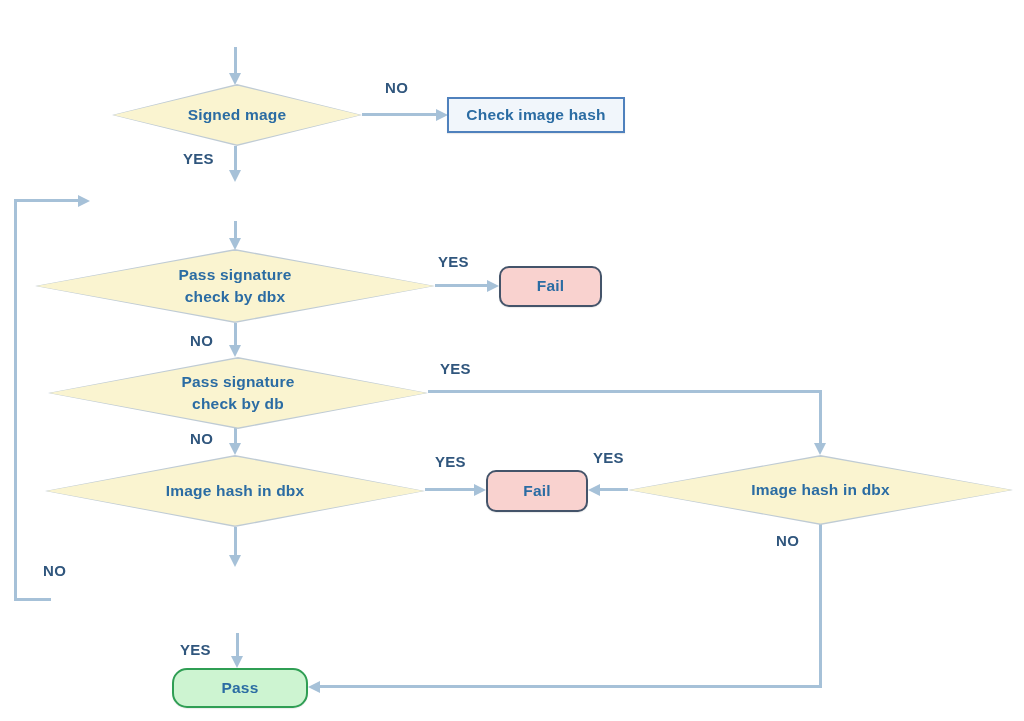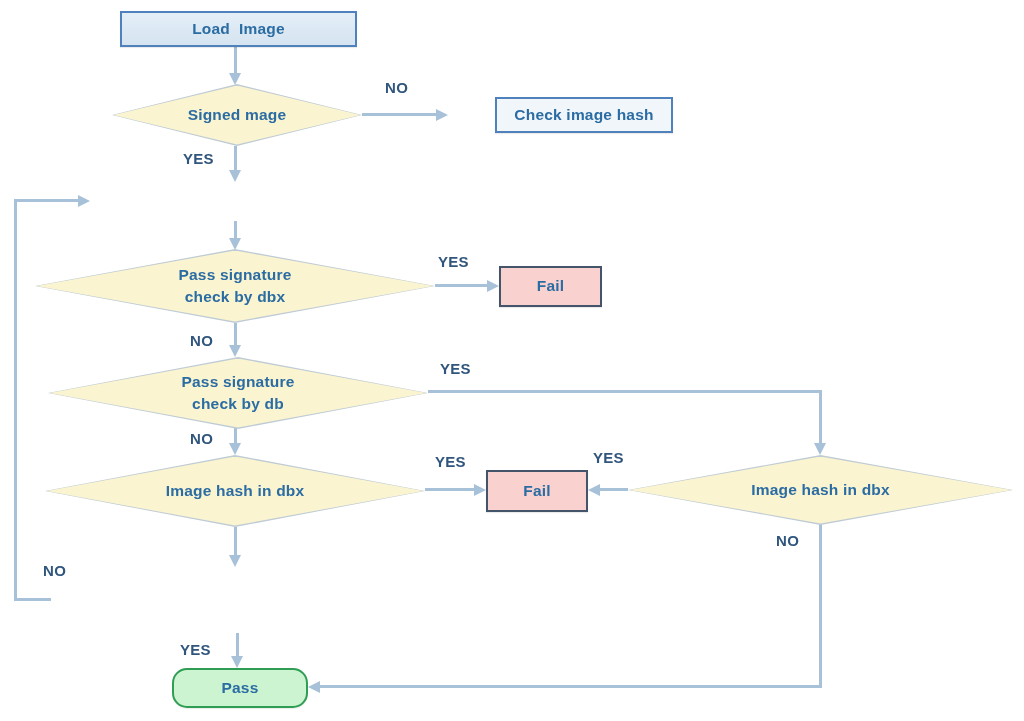--- a/index.html
+++ b/index.html
@@ -18,21 +18,21 @@
     align-items: center;
     justify-content: center;
     box-sizing: border-box;
   }
   .rect {
     border: 2px solid var(--box-border);
     background: linear-gradient(180deg, var(--box-fill) 0%, var(--box-fill2) 100%);
     box-shadow: 0 1px 1px rgba(0,0,0,0.08);
   }
   .rect.light   { background: var(--box-light-fill); border-color: var(--box-border); }
-  .rect.fail    { background: var(--fail-fill); border-color: var(--fail-border); }
+  .rect.fail    { background: var(--fail-fill); border-color: var(--fail-border); border-radius: 10px; }
   .rect.pass    { background: var(--pass-fill); border-color: var(--pass-border); border-radius: 15px; }
   .diamond { background: transparent; }
   .diamond .d-outer, .diamond .d-inner {
     position: absolute;
     clip-path: polygon(50% 0, 100% 50%, 50% 100%, 0 50%);
   }
   .diamond .d-outer { inset: 0; background: var(--diamond-border); }
   .diamond .d-inner { inset: 1.5px; background: var(--diamond-fill); }
   .node-label {
     position: relative;
@@ -104,31 +104,28 @@
 
   <div class="ln" style="left:15px; top:598px; width:36px; height:3px;"></div>
   <div class="ln" style="left:14px; top:199px; width:3px; height:402px;"></div>
   <div class="ln" style="left:14px; top:199px; width:64px; height:3px;"></div>
   <div class="arr right" style="left:78px; top:195px;"></div>
 
   <div class="ln" style="left:819px; top:524px; width:3px; height:163px;"></div>
   <div class="ln" style="left:320px; top:685px; width:502px; height:3px;"></div>
   <div class="arr left" style="left:308px; top:681px;"></div>
 
-  <div class="node rect" style="left:120px; top:11px; width:237px; height:36px;">
-    <span class="node-label">Load  Image</span>
-  </div>
 
   <div class="node diamond" style="left:112px; top:84px; width:250px; height:62px;">
     <div class="d-outer"></div>
     <div class="d-inner"></div>
     <span class="node-label">Signed mage</span>
   </div>
 
-  <div class="node rect light" style="left:447px; top:97px; width:178px; height:36px;margin-left:48px;">
+  <div class="node rect light" style="left:447px; top:97px; width:178px; height:36px;">
     <span class="node-label">Check image hash</span>
   </div>
 
 
   <div class="node diamond" style="left:35px; top:249px; width:400px; height:74px;">
     <div class="d-outer"></div>
     <div class="d-inner"></div>
     <span class="node-label">Pass signature
 check by dbx</span>
   </div>

